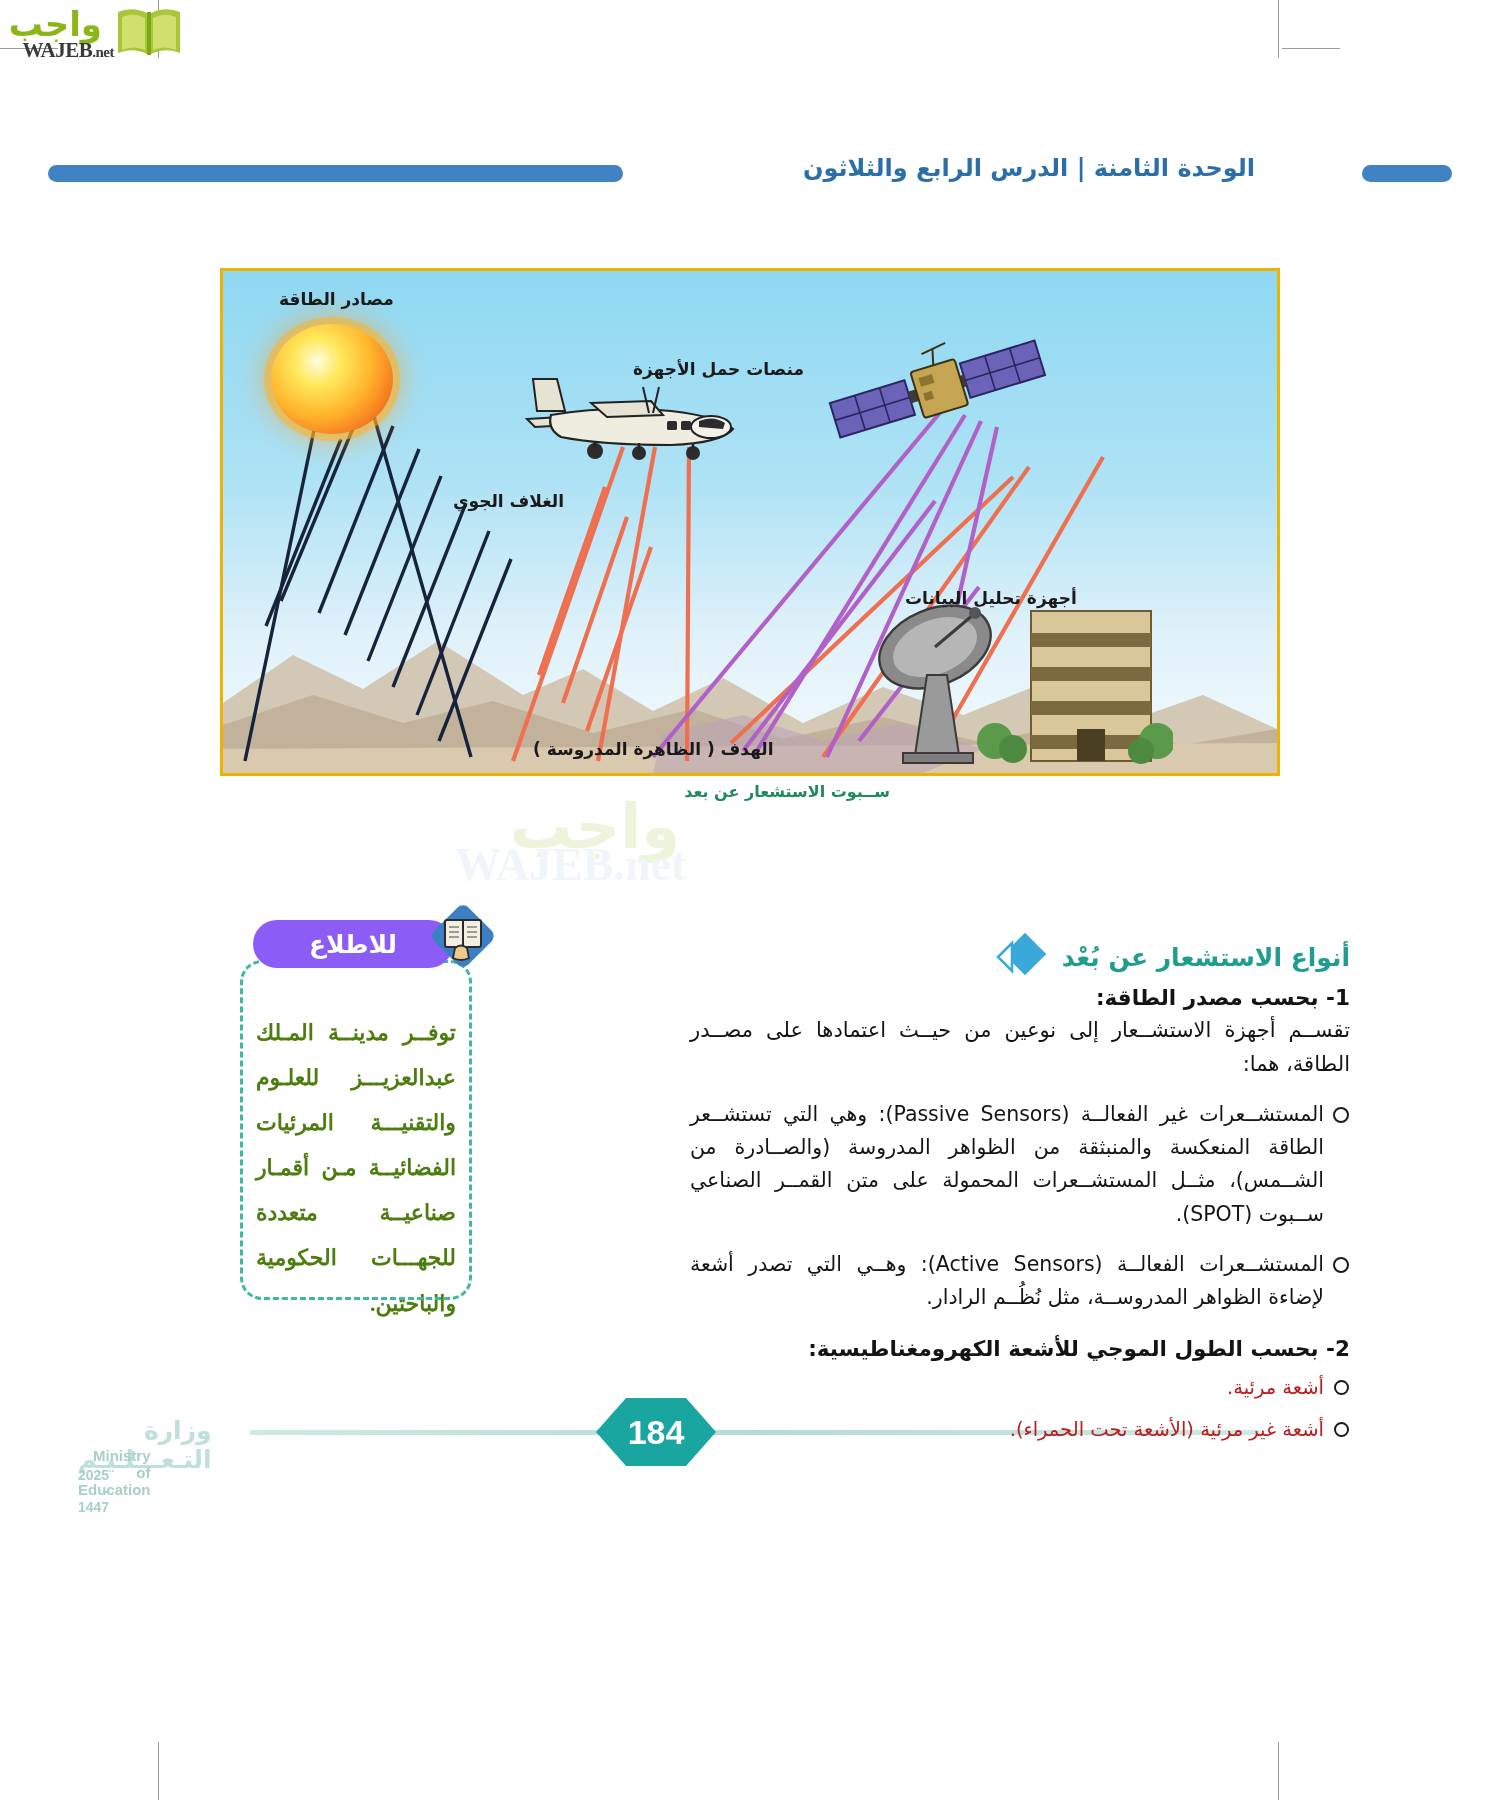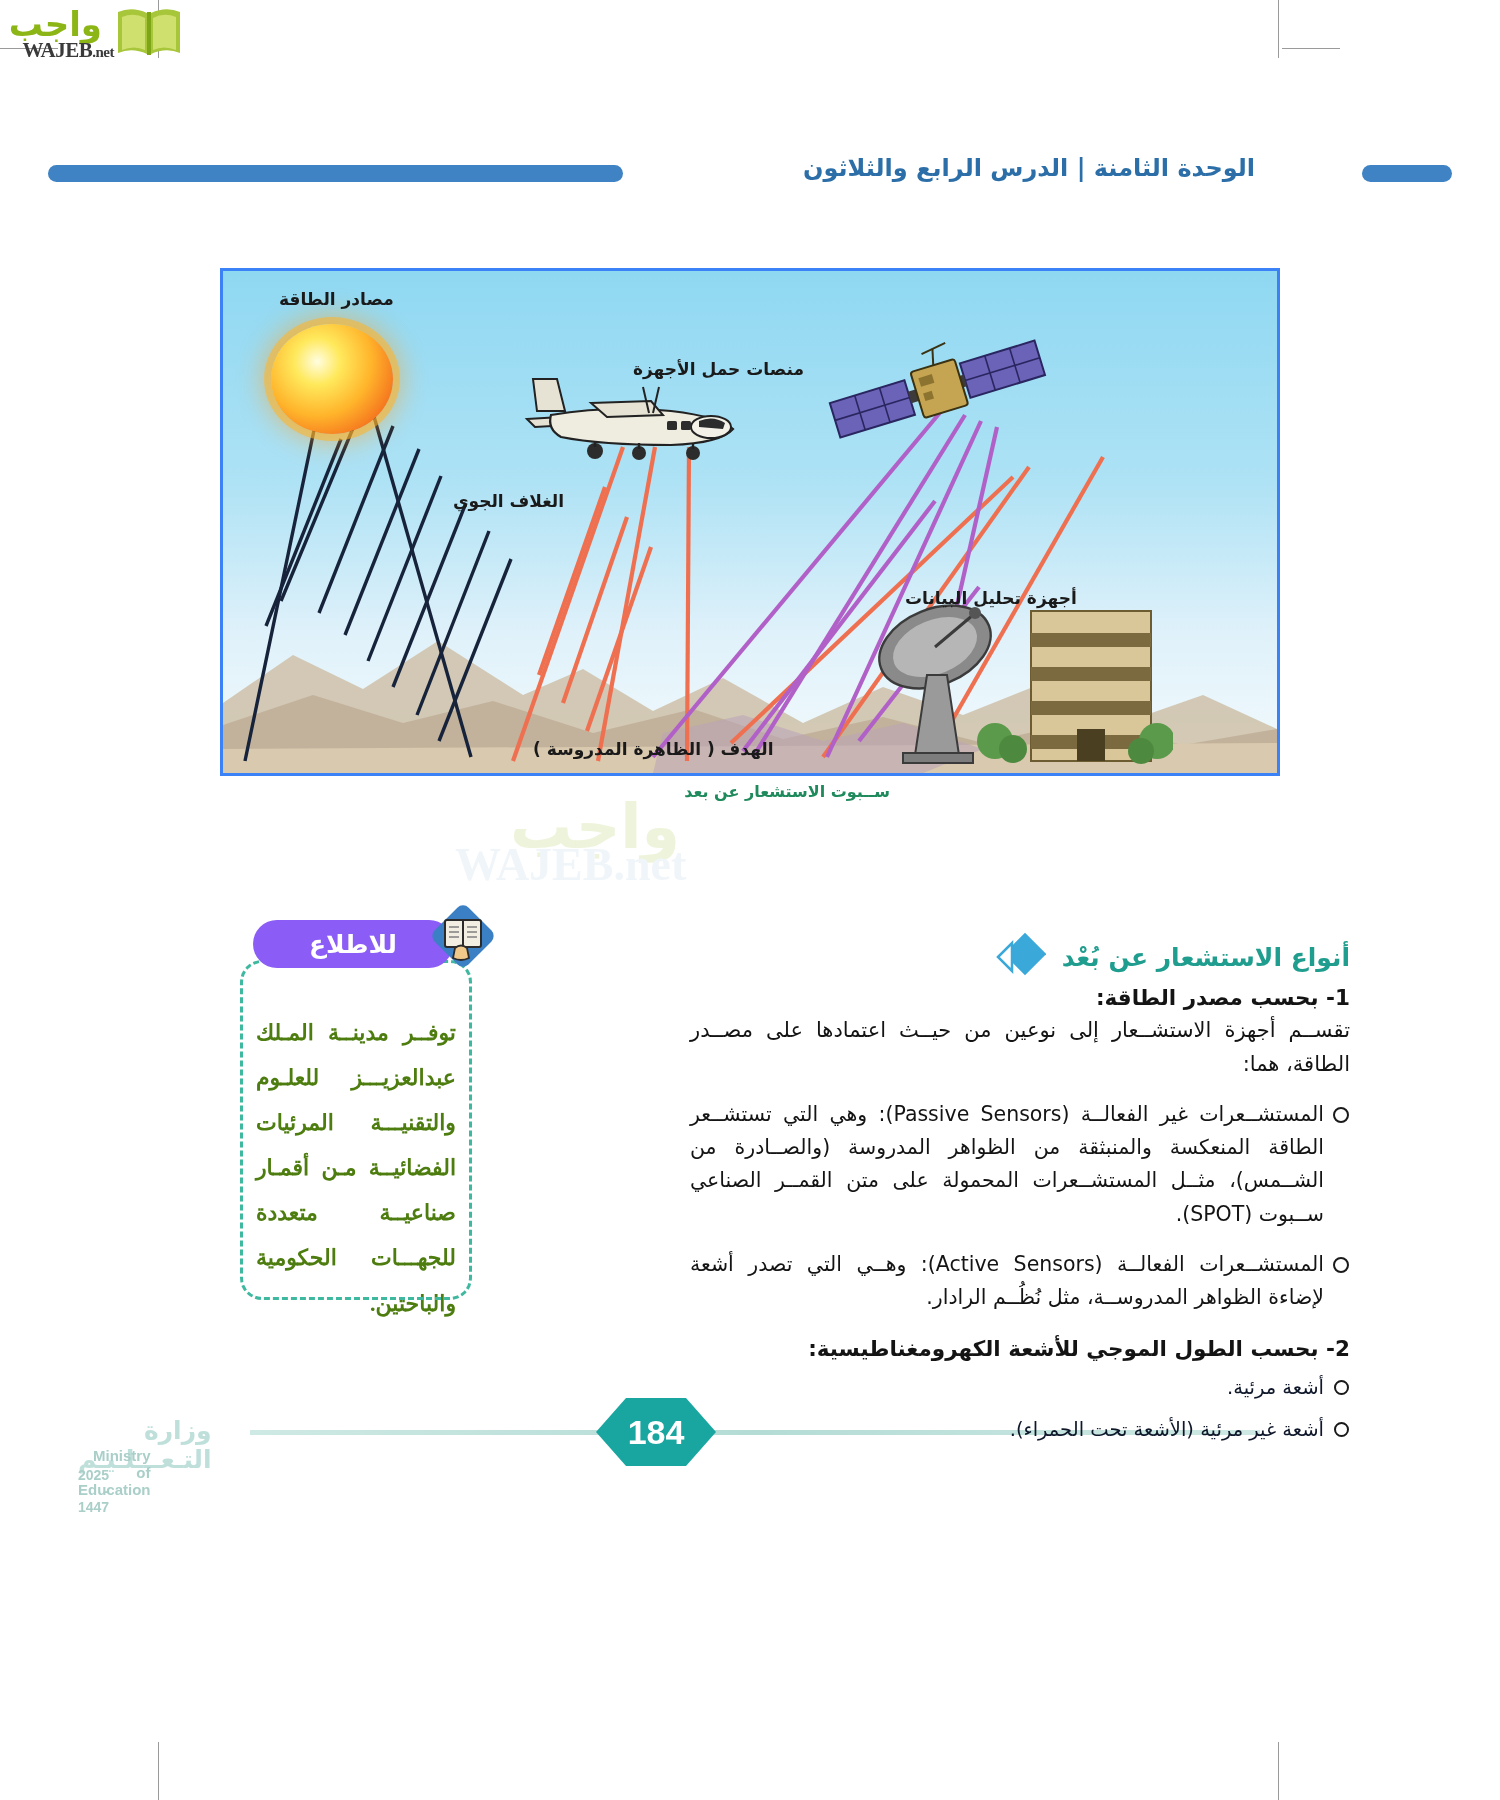--- a/index.html
+++ b/index.html
@@ -72,21 +72,21 @@
     font-weight: 600;
     white-space: nowrap;
     font-family: "DejaVu Sans", sans-serif;
   }
 
   
   .illus-wrap {
     position: absolute;
     left: 220px; top: 268px;
     width: 1060px; height: 508px;
-    border: 3px solid #3b82f6;
+    border: 3px solid #eab308;
     overflow: hidden;
     z-index: 10;
   }
   .sky {
     position: absolute; inset: 0;
     background: linear-gradient(#8fd8f2 0%, #aee2f5 42%, #dff1fa 72%, #f4fbfd 100%);
   }
   .mountains { position: absolute; left: 0; right: 0; bottom: 0; height: 190px; }
 
   .lbl {
@@ -201,21 +201,21 @@
     width: 12px; height: 12px;
     border: 2.2px solid #1a1a1a;
     border-radius: 50%;
   }
   .bullet-small {
     position: relative;
     padding-right: 26px;
     margin-top: 12px;
     font-size: 19.5px;
     line-height: 1.5;
-    color: #0f172a;
+    color: #b91c1c;
     font-family: "DejaVu Sans", sans-serif;
   }
   .bullet-small::before {
     content: "";
     position: absolute;
     right: 1px; top: 7px;
     width: 11px; height: 11px;
     border: 2.2px solid #1a1a1a;
     border-radius: 50%;
   }

